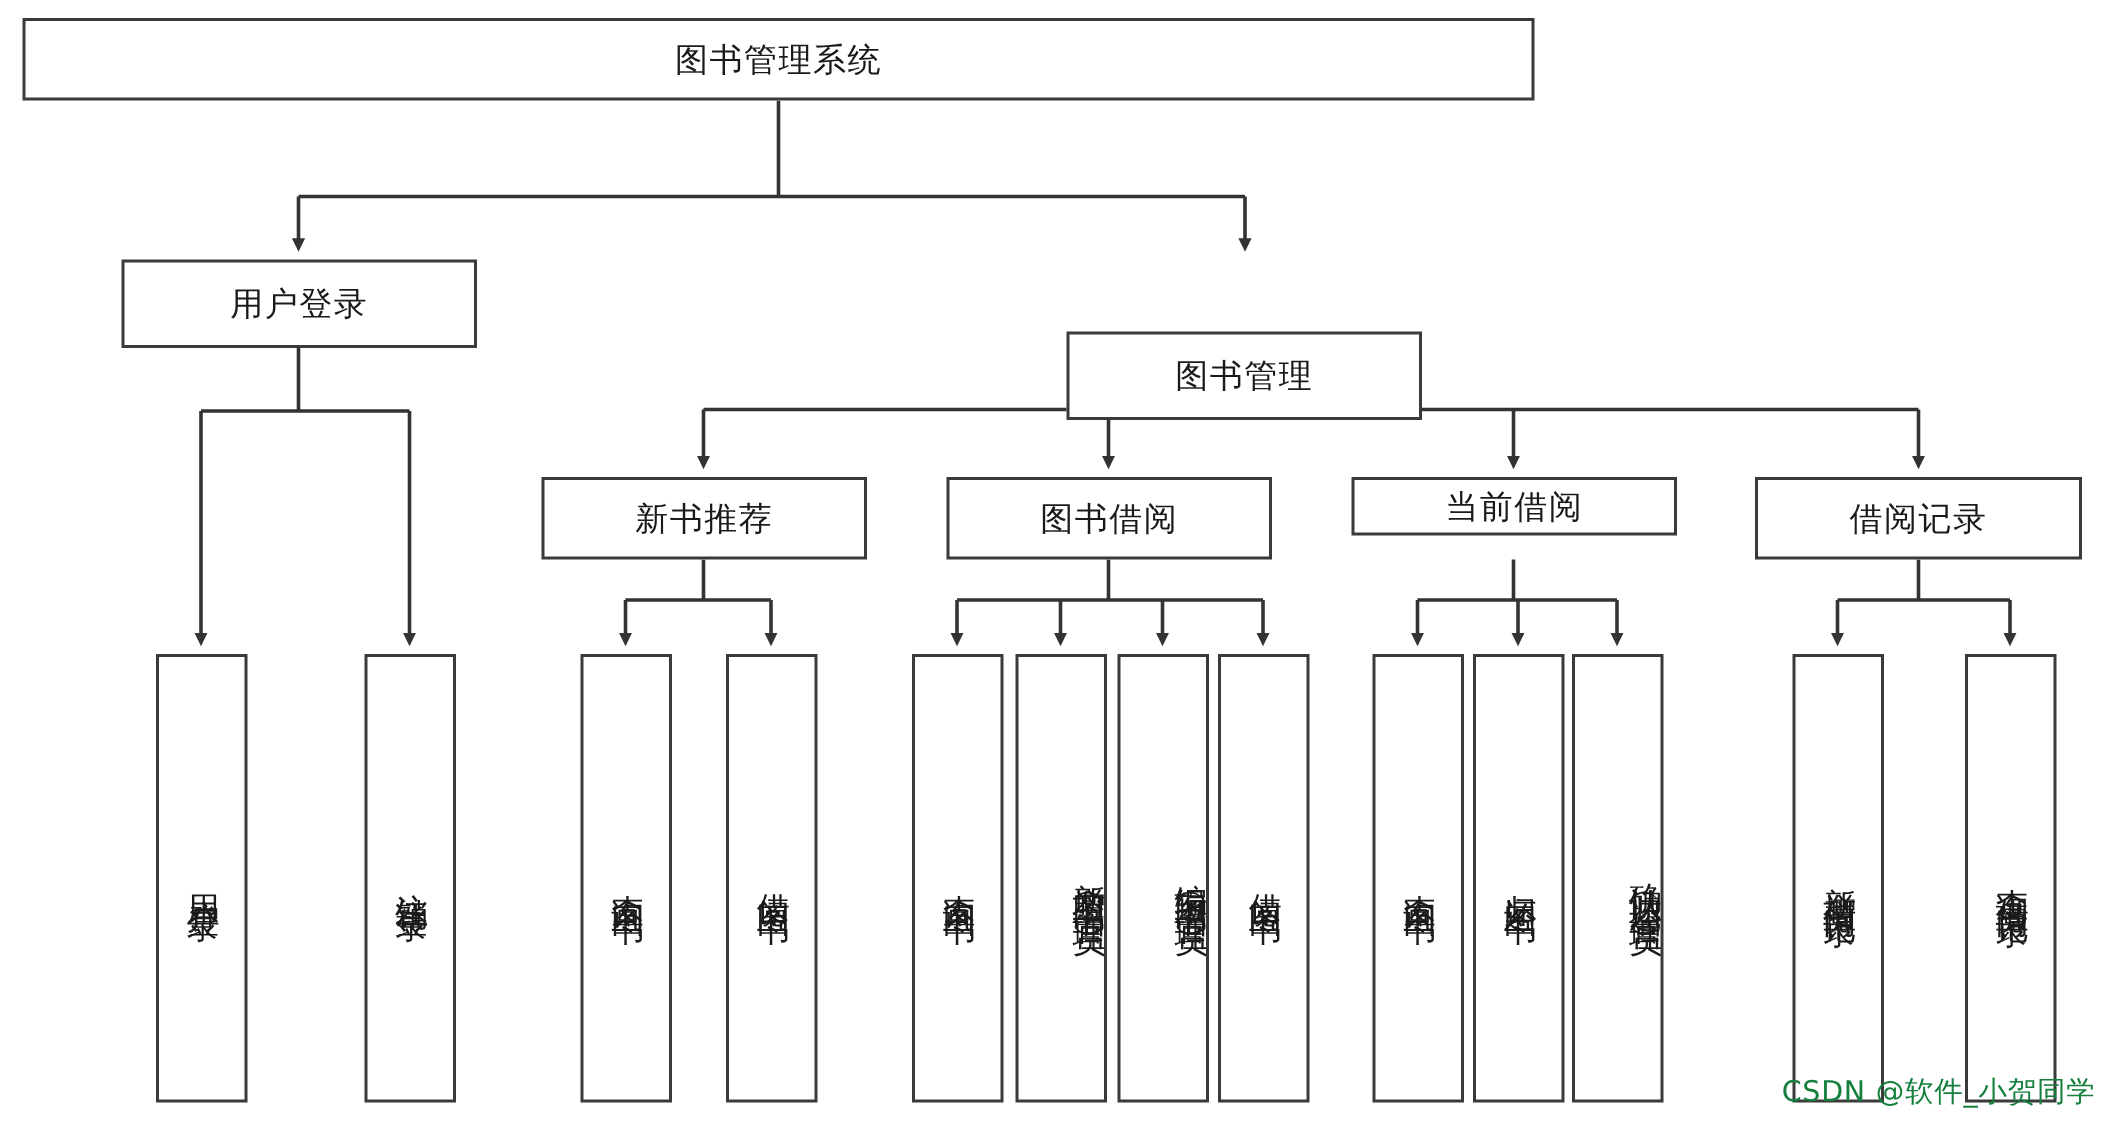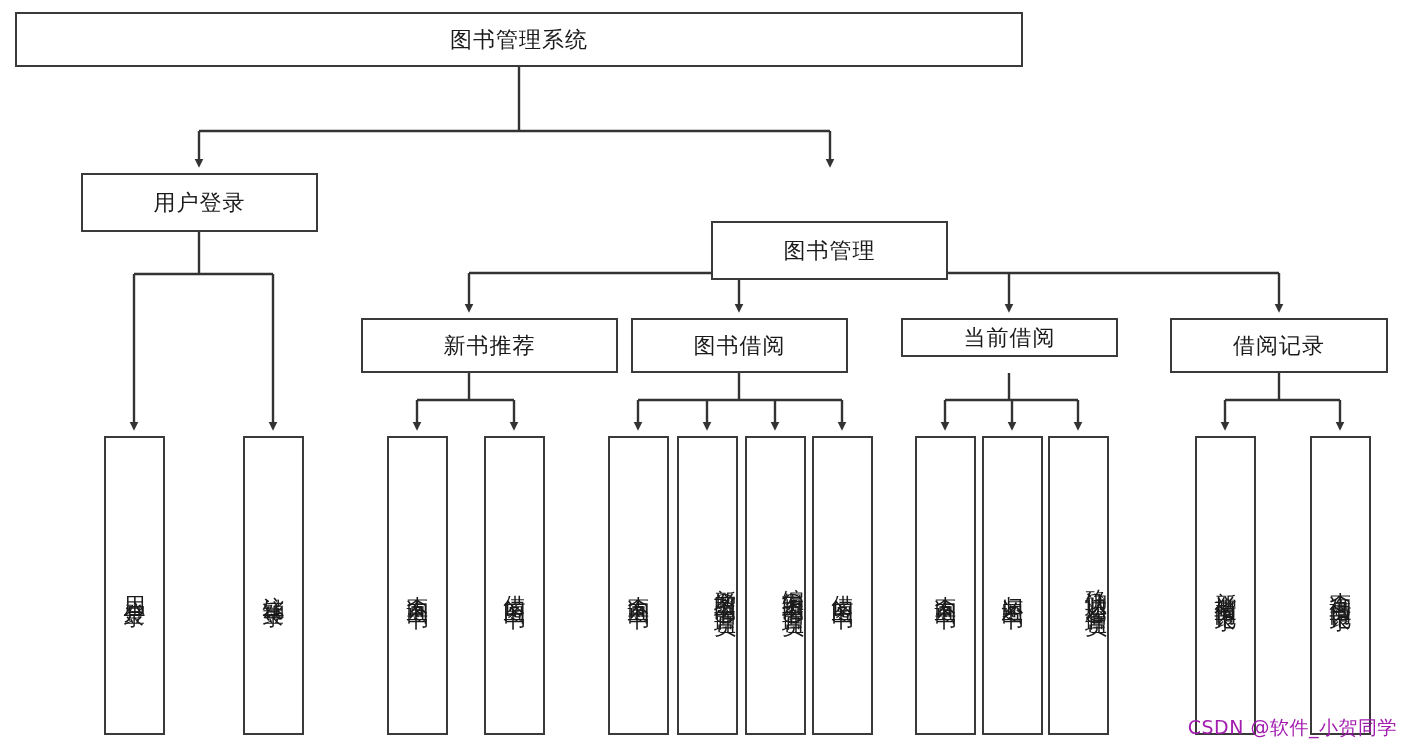--- a/index.html
+++ b/index.html
@@ -53,21 +53,21 @@
   }
   .node-v.center-v {
     align-items: center;
     padding-top: 0;
   }
   #watermark {
     position: absolute;
     right: 8px;
     bottom: 6px;
     font-size: 19px;
-    color: #a21caf;
+    color: #15803d;
     white-space: nowrap;
     letter-spacing: 0.5px;
     pointer-events: none;
   }
 </style>
 </head>
 <body>
 
 <div id="diagram-root">
 
@@ -125,21 +125,21 @@
     <span>图书管理系统</span>
   </div>
 
   <div class="node node-h" style="left:81px; top:173px; width:237px; height:59px;">
     <span>用户登录</span>
   </div>
   <div class="node node-h" style="left:711px; top:173px; width:237px; height:59px;margin-top:48px;">
     <span>图书管理</span>
   </div>
 
-  <div class="node node-h" style="left:361px; top:318px; width:257px; height:55px;">
+  <div class="node node-h" style="left:361px; top:318px; width:217px; height:55px;">
     <span>新书推荐</span>
   </div>
   <div class="node node-h" style="left:631px; top:318px; width:217px; height:55px;font-family:Liberation Serif, serif;">
     <span>图书借阅</span>
   </div>
   <div class="node node-h" style="left:901px; top:318px; width:217px; height:39px;">
     <span>当前借阅</span>
   </div>
   <div class="node node-h" style="left:1170px; top:318px; width:218px; height:55px;">
     <span>借阅记录</span>

